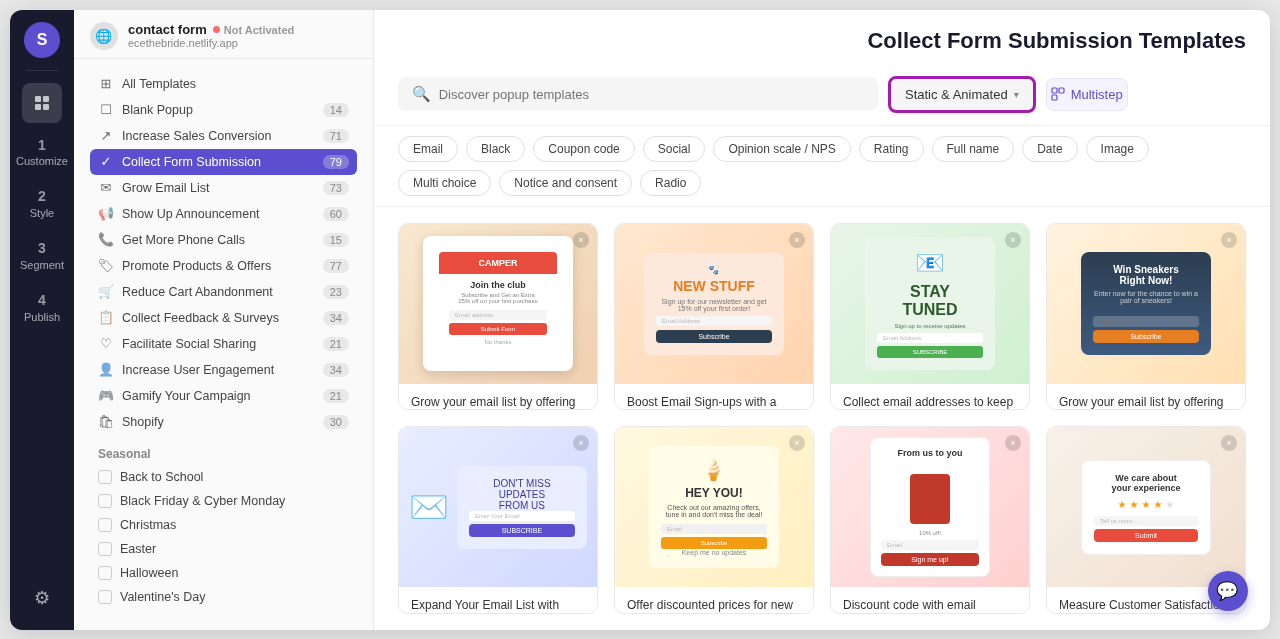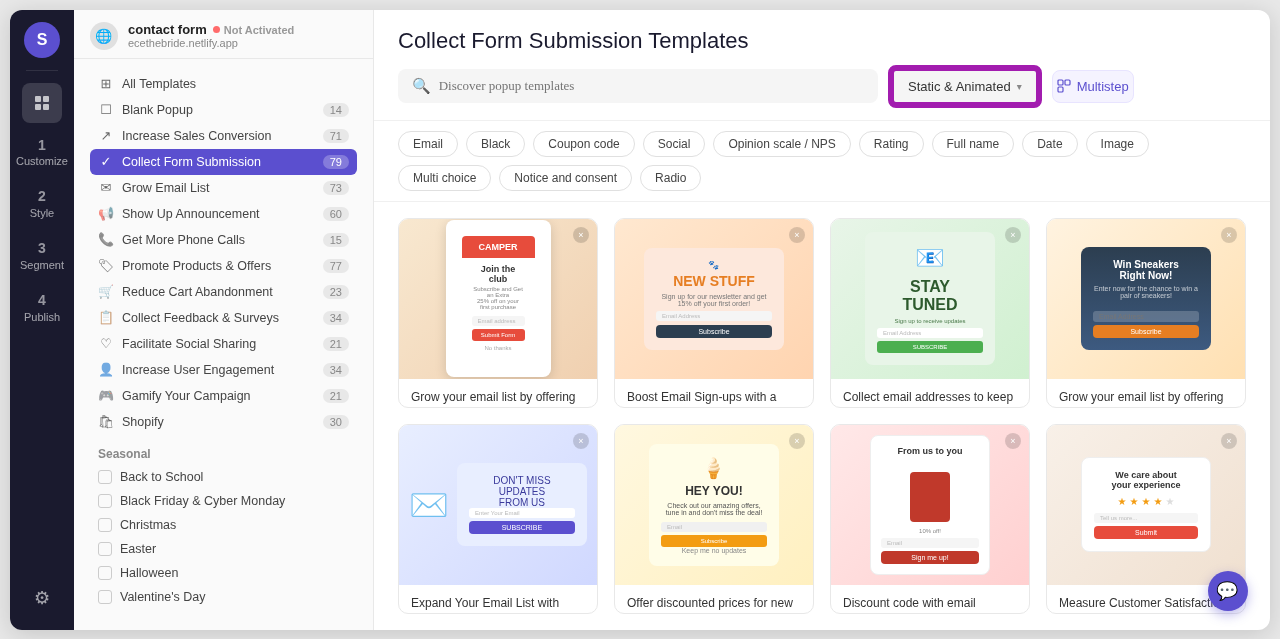--- a/index.html
+++ b/index.html
@@ -44,26 +44,26 @@
     .sidebar-item.active .sidebar-item-count { background: rgba(255,255,255,0.25); color: #fff; }
     
     .seasonal-title { font-size: 12px; font-weight: 600; color: #888; padding: 8px 8px 4px; text-transform: none; }
     .seasonal-item { display: flex; align-items: center; gap: 8px; padding: 5px 8px; cursor: pointer; border-radius: 6px; }
     .checkbox { width: 14px; height: 14px; border: 1.5px solid #ccc; border-radius: 3px; flex-shrink: 0; }
     .seasonal-label { font-size: 12.5px; color: #444; }
 
     
     .main { flex: 1; display: flex; flex-direction: column; overflow: hidden; }
     .main-header { padding: 18px 24px 12px; border-bottom: 1px solid #f0f0f0; }
-    .main-title { font-size: 22px; font-weight: 400; color: #1a1a2e; margin-bottom: 11px; }
+    .main-title { font-size: 22px; font-weight: 700; color: #1a1a2e; margin-bottom: 22px; text-align: right; }
     .search-bar-row { display: flex; align-items: center; gap: 10px; }
     .search-bar { flex: 1; max-width: 480px; display: flex; align-items: center; background: #f5f5f5; border-radius: 8px; padding: 8px 14px; gap: 8px; }
-    .search-input { flex: 1; border: none; background: transparent; font-size: 13px; color: #666; outline: none; font-family: Liberation Serif, serif; }
+    .search-input { flex: 1; border: none; background: transparent; font-size: 13px; color: #666; outline: none; }
     .search-icon { color: #999; font-size: 15px; }
-    .dropdown-btn { display: flex; align-items: center; gap: 6px; padding: 8px 14px; background: #f5f5f5; border-radius: 8px; cursor: pointer; font-size: 13px; color: #333; border: 6px solid #a21caf; }
+    .dropdown-btn { display: flex; align-items: center; gap: 6px; padding: 8px 14px; background: #f5f5f5; border-radius: 8px; cursor: pointer; font-size: 13px; color: #333; border: 3px solid #a21caf; }
     .dropdown-arrow { font-size: 10px; color: #888; }
     .multistep-btn { display: flex; align-items: center; gap: 6px; padding: 8px 4px; border-radius: 8px; cursor: pointer; font-size: 13px; color: #5b4fcf; border: 1.5px solid #e8e4ff; background: #f5f3ff; }
     
     .filter-tags { display: flex; gap: 8px; padding: 10px 24px; flex-wrap: wrap; overflow-x: auto; border-bottom: 1px solid #f0f0f0; }
     .filter-tag { padding: 5px 14px; border-radius: 20px; border: 1.5px solid #e0e0e0; font-size: 12px; color: #444; cursor: pointer; white-space: nowrap; background: #fff; }
     
     
     .template-grid { flex: 1; overflow-y: auto; padding: 16px 24px 16px; display: grid; grid-template-columns: repeat(4, 1fr); gap: 16px; }
     .template-card { border-radius: 10px; border: 1.5px solid #e8e8e8; overflow: hidden; cursor: pointer; background: #fff; }
     .template-preview { height: 160px; display: flex; align-items: center; justify-content: center; position: relative; overflow: hidden; }
@@ -349,21 +349,21 @@
       <div class="filter-tag">Multi choice</div>
       <div class="filter-tag">Notice and consent</div>
       <div class="filter-tag">Radio</div>
     </div>
 
     <div class="template-grid">
 
       <div class="template-card">
         <div class="template-preview preview-camper">
           <div class="close-dot">×</div>
-          <div style="background:#fff;border-radius:8px;padding:26px;width:105px;box-shadow:0 3px 12px rgba(0,0,0,0.15);text-align:center;">
+          <div style="background:#fff;border-radius:8px;padding:26px;width:150px;box-shadow:0 3px 12px rgba(0,0,0,0.15);text-align:center;">
             <div style="background:#e74c3c;border-radius:4px 4px 0 0;margin:-10px -10px 6px;padding:6px;color:#fff;font-size:9px;font-weight:800;">CAMPER</div>
             <div style="font-size:9px;font-weight:700;color:#333;margin-bottom:2px;">Join the club</div>
             <div style="font-size:6px;color:#888;margin-bottom:6px;">Subscribe and Get an Extra<br>25% off on your first purchase</div>
             <div style="background:#f5f5f5;border-radius:3px;padding:2px 6px;font-size:6px;color:#bbb;margin-bottom:3px;text-align:left;">Email address</div>
             <div style="background:#e74c3c;border-radius:3px;padding:3px;font-size:6px;color:#fff;">Submit Form</div>
             <div style="font-size:6px;color:#aaa;margin-top:4px;">No thanks</div>
           </div>
         </div>
         <div class="template-info">
           <div class="template-title">Grow your email list by offering a discount after first purchase</div>

